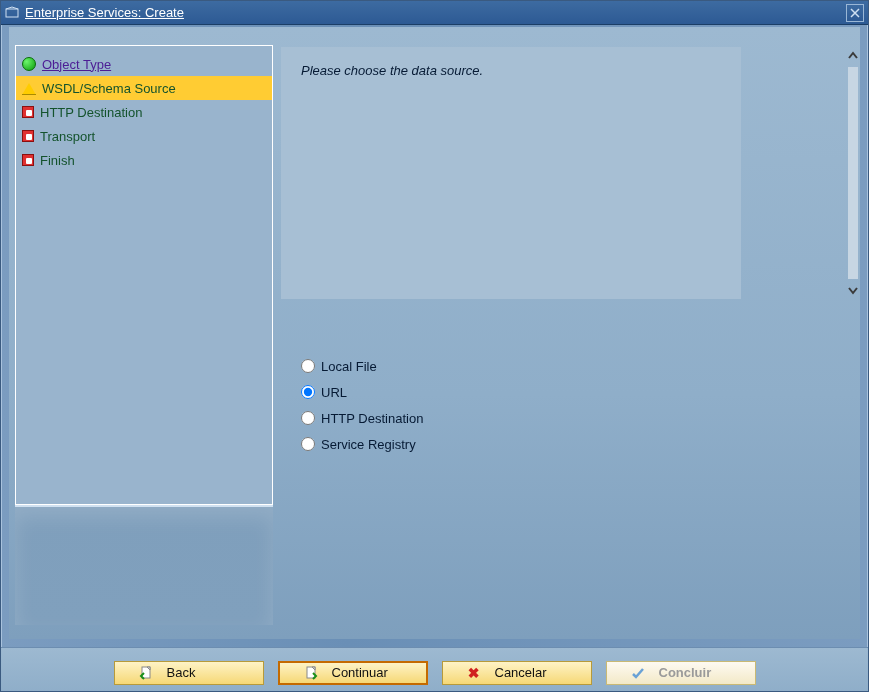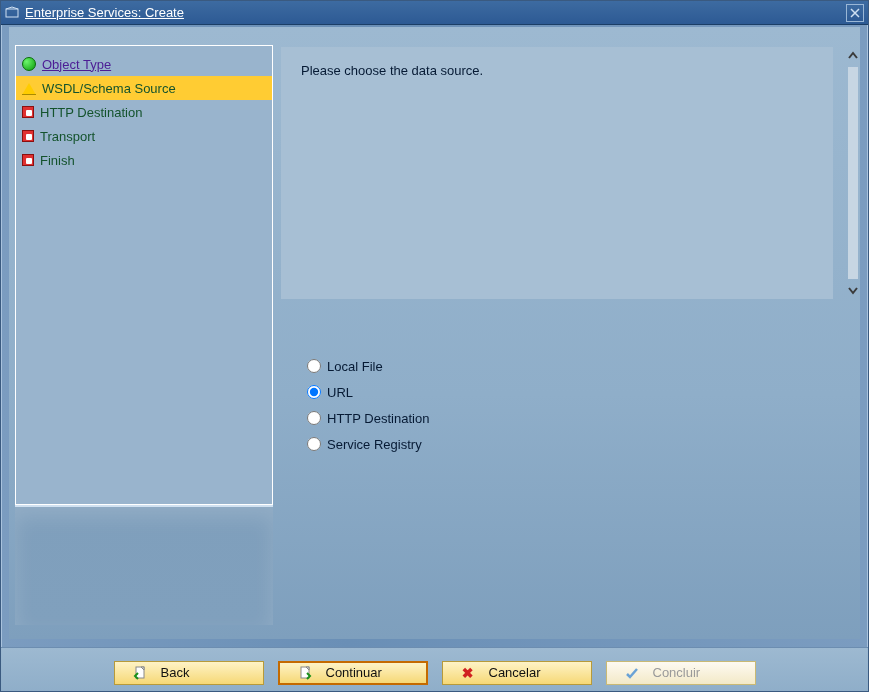--- a/index.html
+++ b/index.html
@@ -43,34 +43,35 @@
   .icn.green { border-radius: 50%; background: radial-gradient(circle at 30% 30%, #6cf76c, #0a9a0a); border:1px solid #076e07;}
   .icn.yellow {
     width: 0; height: 0; border-left: 7px solid transparent; border-right: 7px solid transparent;
     border-bottom: 12px solid #ffcc00; position: relative; top:1px;
   }
   .icn.yellow::after{content:""; position:absolute; left:-7px; top:11px; width:14px; height:1px; background:#aa8a00;}
   .icn.red { width:12px; height:12px; background:#e03030; border:1px solid #8a1010; }
   .icn.red::after{content:""; position:absolute; left:3px; top:3px; width:6px; height:6px; background:#fff; border-radius:1px;}
 
   .panel {
-    position: absolute; top: 20px; left: 272px; width: 552px; height: 252px;
+    position: absolute; top: 20px; left: 272px; width: 460px; height: 252px;
     background: #a7bfd4;
+    font-style: italic;
   }
   .panel-text { padding: 16px 20px; color: #061a34; }
   .vscroll {
     position: absolute; top: 20px; left: 835px; width: 18px; height: 252px;
     display:flex; flex-direction:column; justify-content:space-between; align-items:center;
     background: transparent;
   }
   .vscroll .arrow { width:18px; height:18px; color:#3a3a3a; display:flex; align-items:center; justify-content:center; font-size:14px;}
   .vscroll .track { flex:1; width:10px; background:#c7d6e3; margin: 2px 0;}
 
   .radios {
-    position: absolute; top: 326px; left: 298px; width: 500px;
+    position: absolute; top: 326px; left: 292px; width: 500px;
     color:#061a34;
   }
   .radio-row { display:flex; align-items:center; height: 26px; gap: 6px; }
   .radio-row input[type=radio]{ width:14px; height:14px; }
 
   .sidebar-below {
     position: absolute; left: 6px; top: 478px; width: 258px; height: 120px;
     background: linear-gradient(180deg, #7f9fbc 0%, #80a0bd 100%);
     border-top: 2px solid #cfe0f0;
     box-shadow: inset 0 10px 20px rgba(255,255,255,0.15);
@@ -79,25 +80,25 @@
   .footer {
     position: absolute; left: 0; right: 0; bottom: 0; height: 44px;
     background: linear-gradient(180deg, #9db9d1 0%, #8faec9 100%);
     border-top: 1px solid #6c8db0;
     display:flex; align-items:center; justify-content:center; gap: 14px; padding-top:6px;
   }
   .btn {
     width: 150px; height: 24px;
     background: linear-gradient(180deg, #fef3c6 0%, #f6d876 100%);
     border: 1px solid #b79a3a;
-    display:flex; align-items:center; gap: 14px; padding-left: 18px;
+    display:flex; align-items:center; gap: 14px; padding-left: 24px;
     color:#111;
   }
   .btn.primary { border: 2px solid #c46a00; text-align: center; }
-  .btn.disabled { color:#9a9a9a; border-color:#c9b974; background:linear-gradient(180deg,#fefaf2,#f3e9c7);}
+  .btn.disabled { color:#9a9a9a; border-color:#c9b974; background:linear-gradient(180deg,#fefaf2,#f3e9c7);font-weight:bold;}
   .btn .bicon { width:14px; height:14px; display:flex; align-items:center; justify-content:center; }
   .cancel-x { color:#d02020; font-weight:bold; font-size:14px;}
 </style>
 </head>
 <body>
 
 <div class="window">
 
   <div class="titlebar">
     <span class="ticon">

